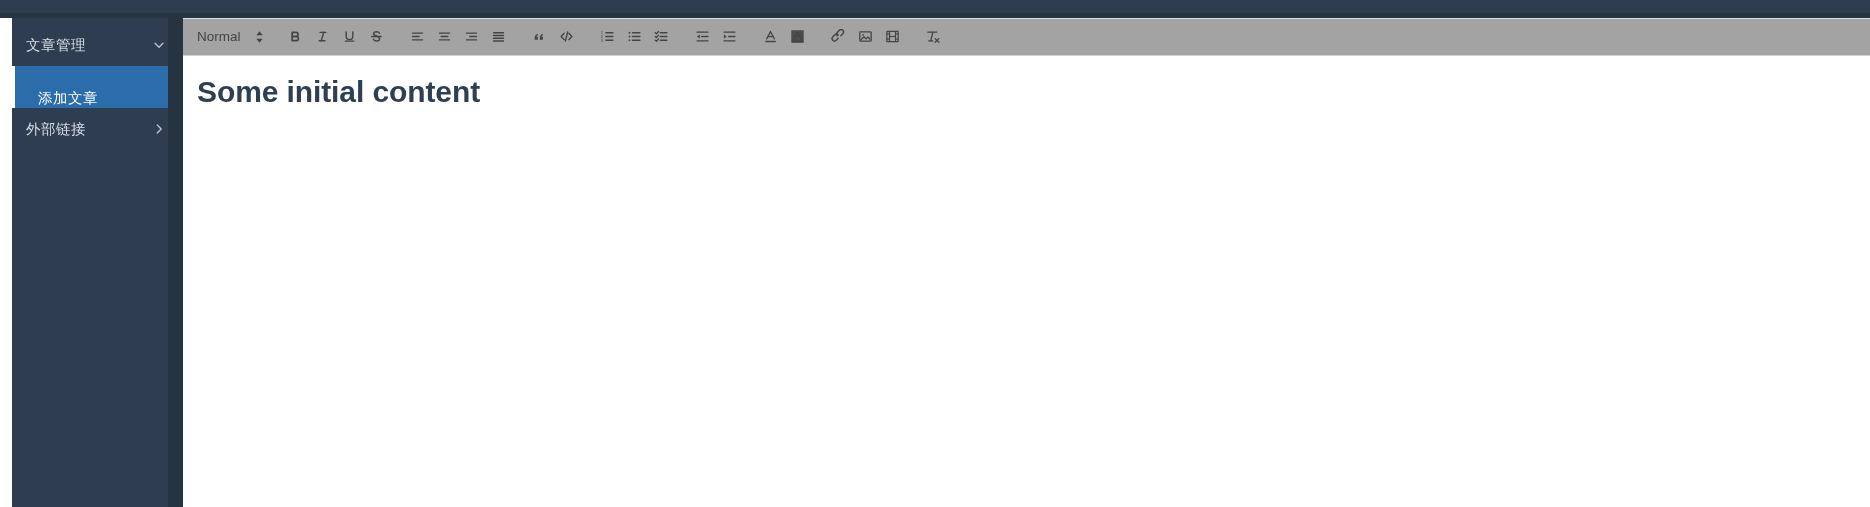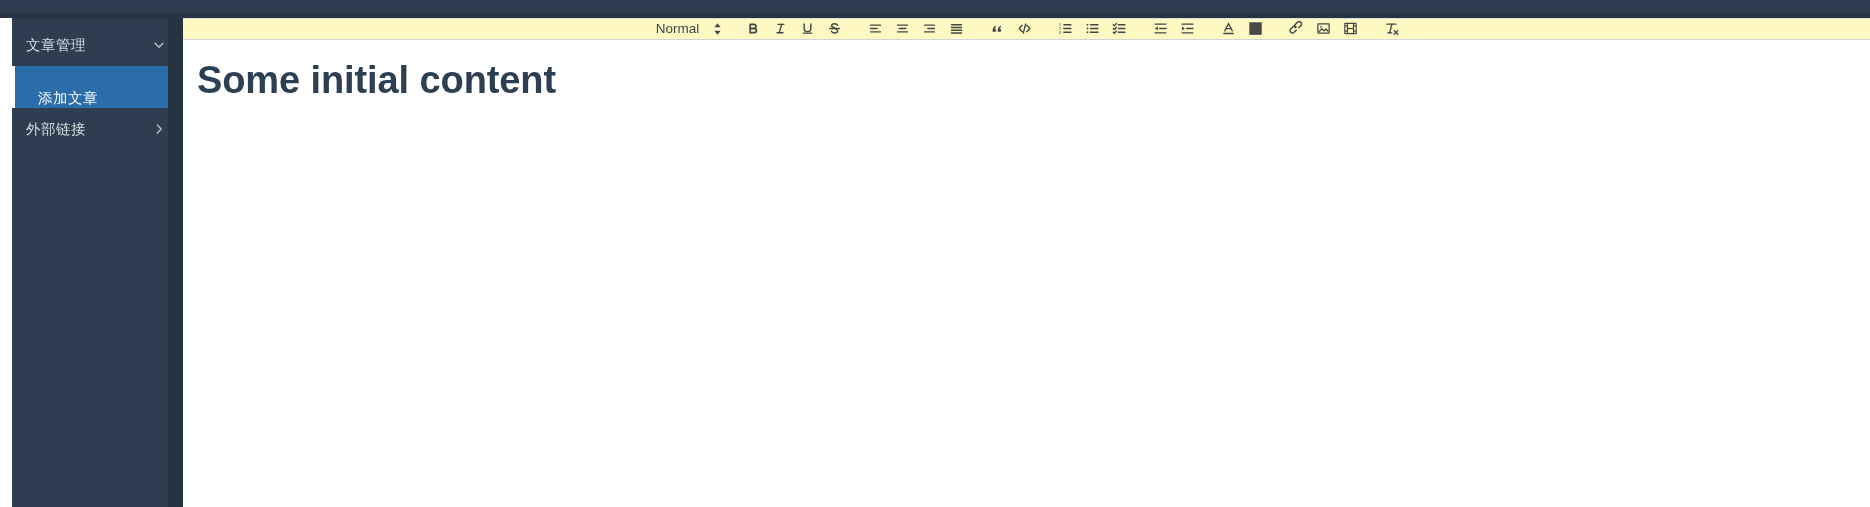--- a/index.html
+++ b/index.html
@@ -60,27 +60,26 @@
   .nav-item.child { padding-left: 26px; }
 
   
   .editor {
     position: absolute; left: 183px; top: 18px;
     width: 1687px; height: 489px;
     background: #ffffff;
   }
   .toolbar {
     position: relative;
-    height: 22px;
+    height: 38px;
     border: 1px solid #cfd4d8;
     border-left: none; border-right: none; border-top: none;
     display: flex; align-items: center;
     padding: 0 6px;
-    background: #fef9c3;
-    justify-content: center;
+    background: #a3a3a3;
   }
   .toolbar::before {
     content:""; position:absolute; left:0; top:0; width:100%; height:1px; background:#d9dde1;
   }
   .tb-group { display: flex; align-items: center; }
   .tb-sep { width: 14px; flex: 0 0 14px; }
   .tb-btn {
     width: 27px; height: 24px;
     display: flex; align-items: center; justify-content: center;
     cursor: pointer;
@@ -101,21 +100,21 @@
   }
 
   .content-area {
     position: relative;
     height: 451px;
     padding: 18px 20px 0 14px;
     background: #ffffff;
     overflow: hidden;
   }
   .doc-heading {
-    font-size: 38px;
+    font-size: 30px;
     font-weight: bold;
     color: #2d3f52;
     letter-spacing: -0.1px;
     line-height: 1.2;
   }
 </style>
 </head>
 <body>
 
 <div id="app">

